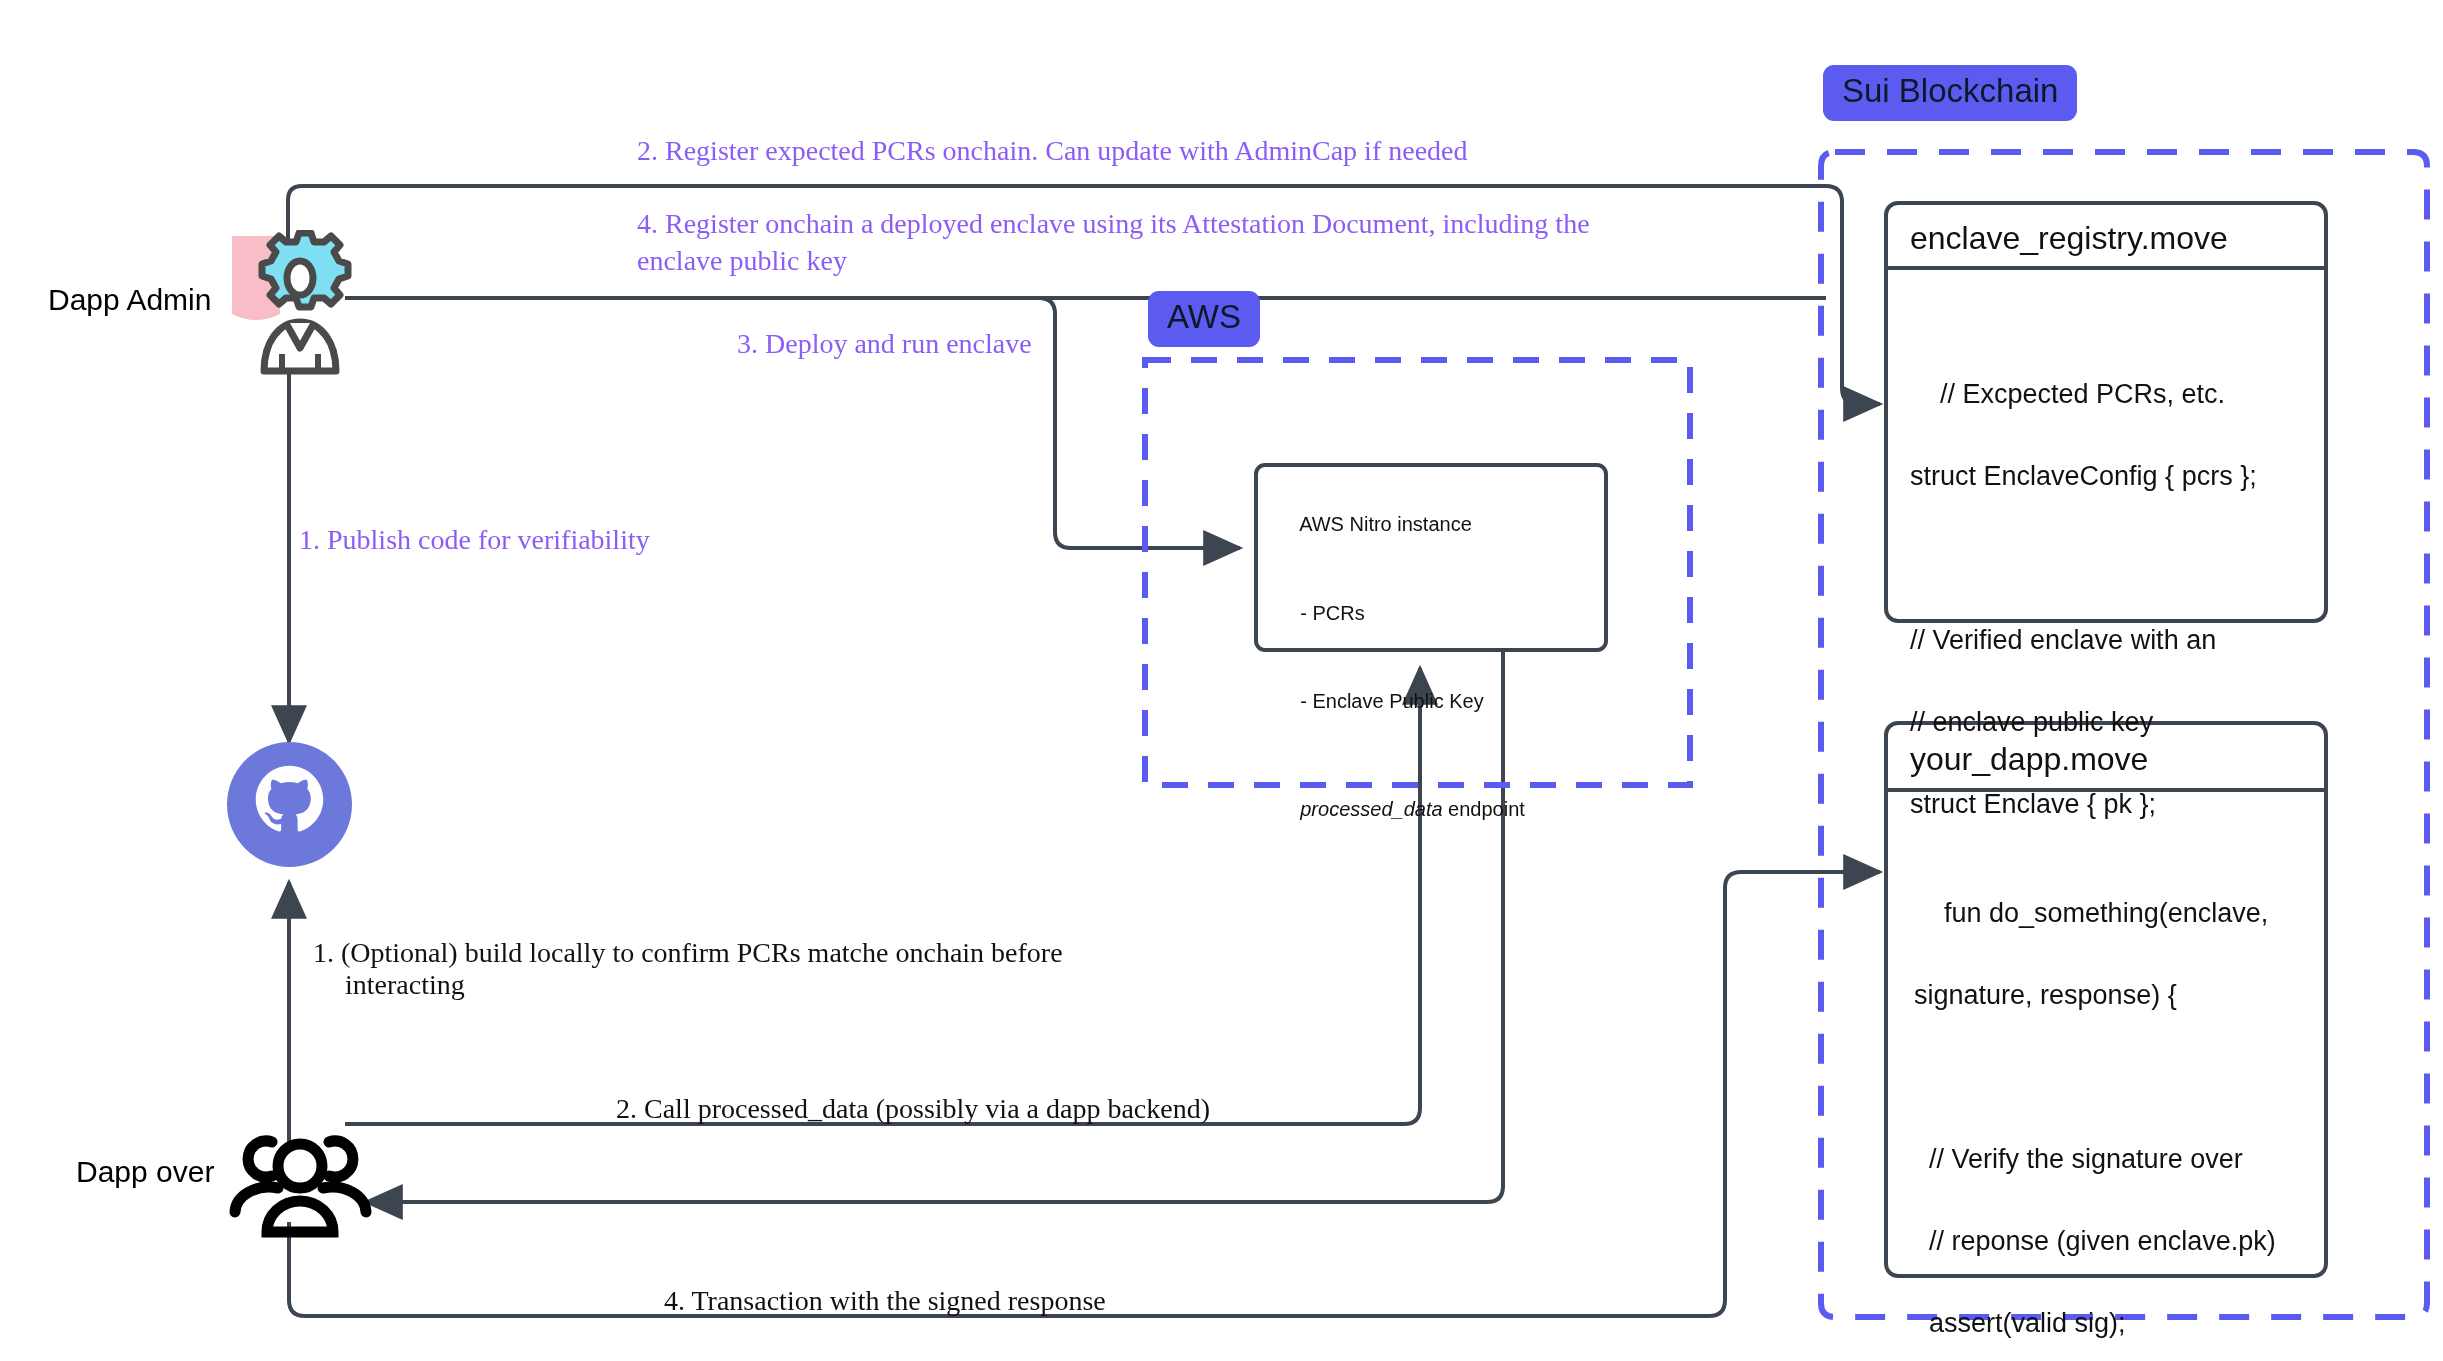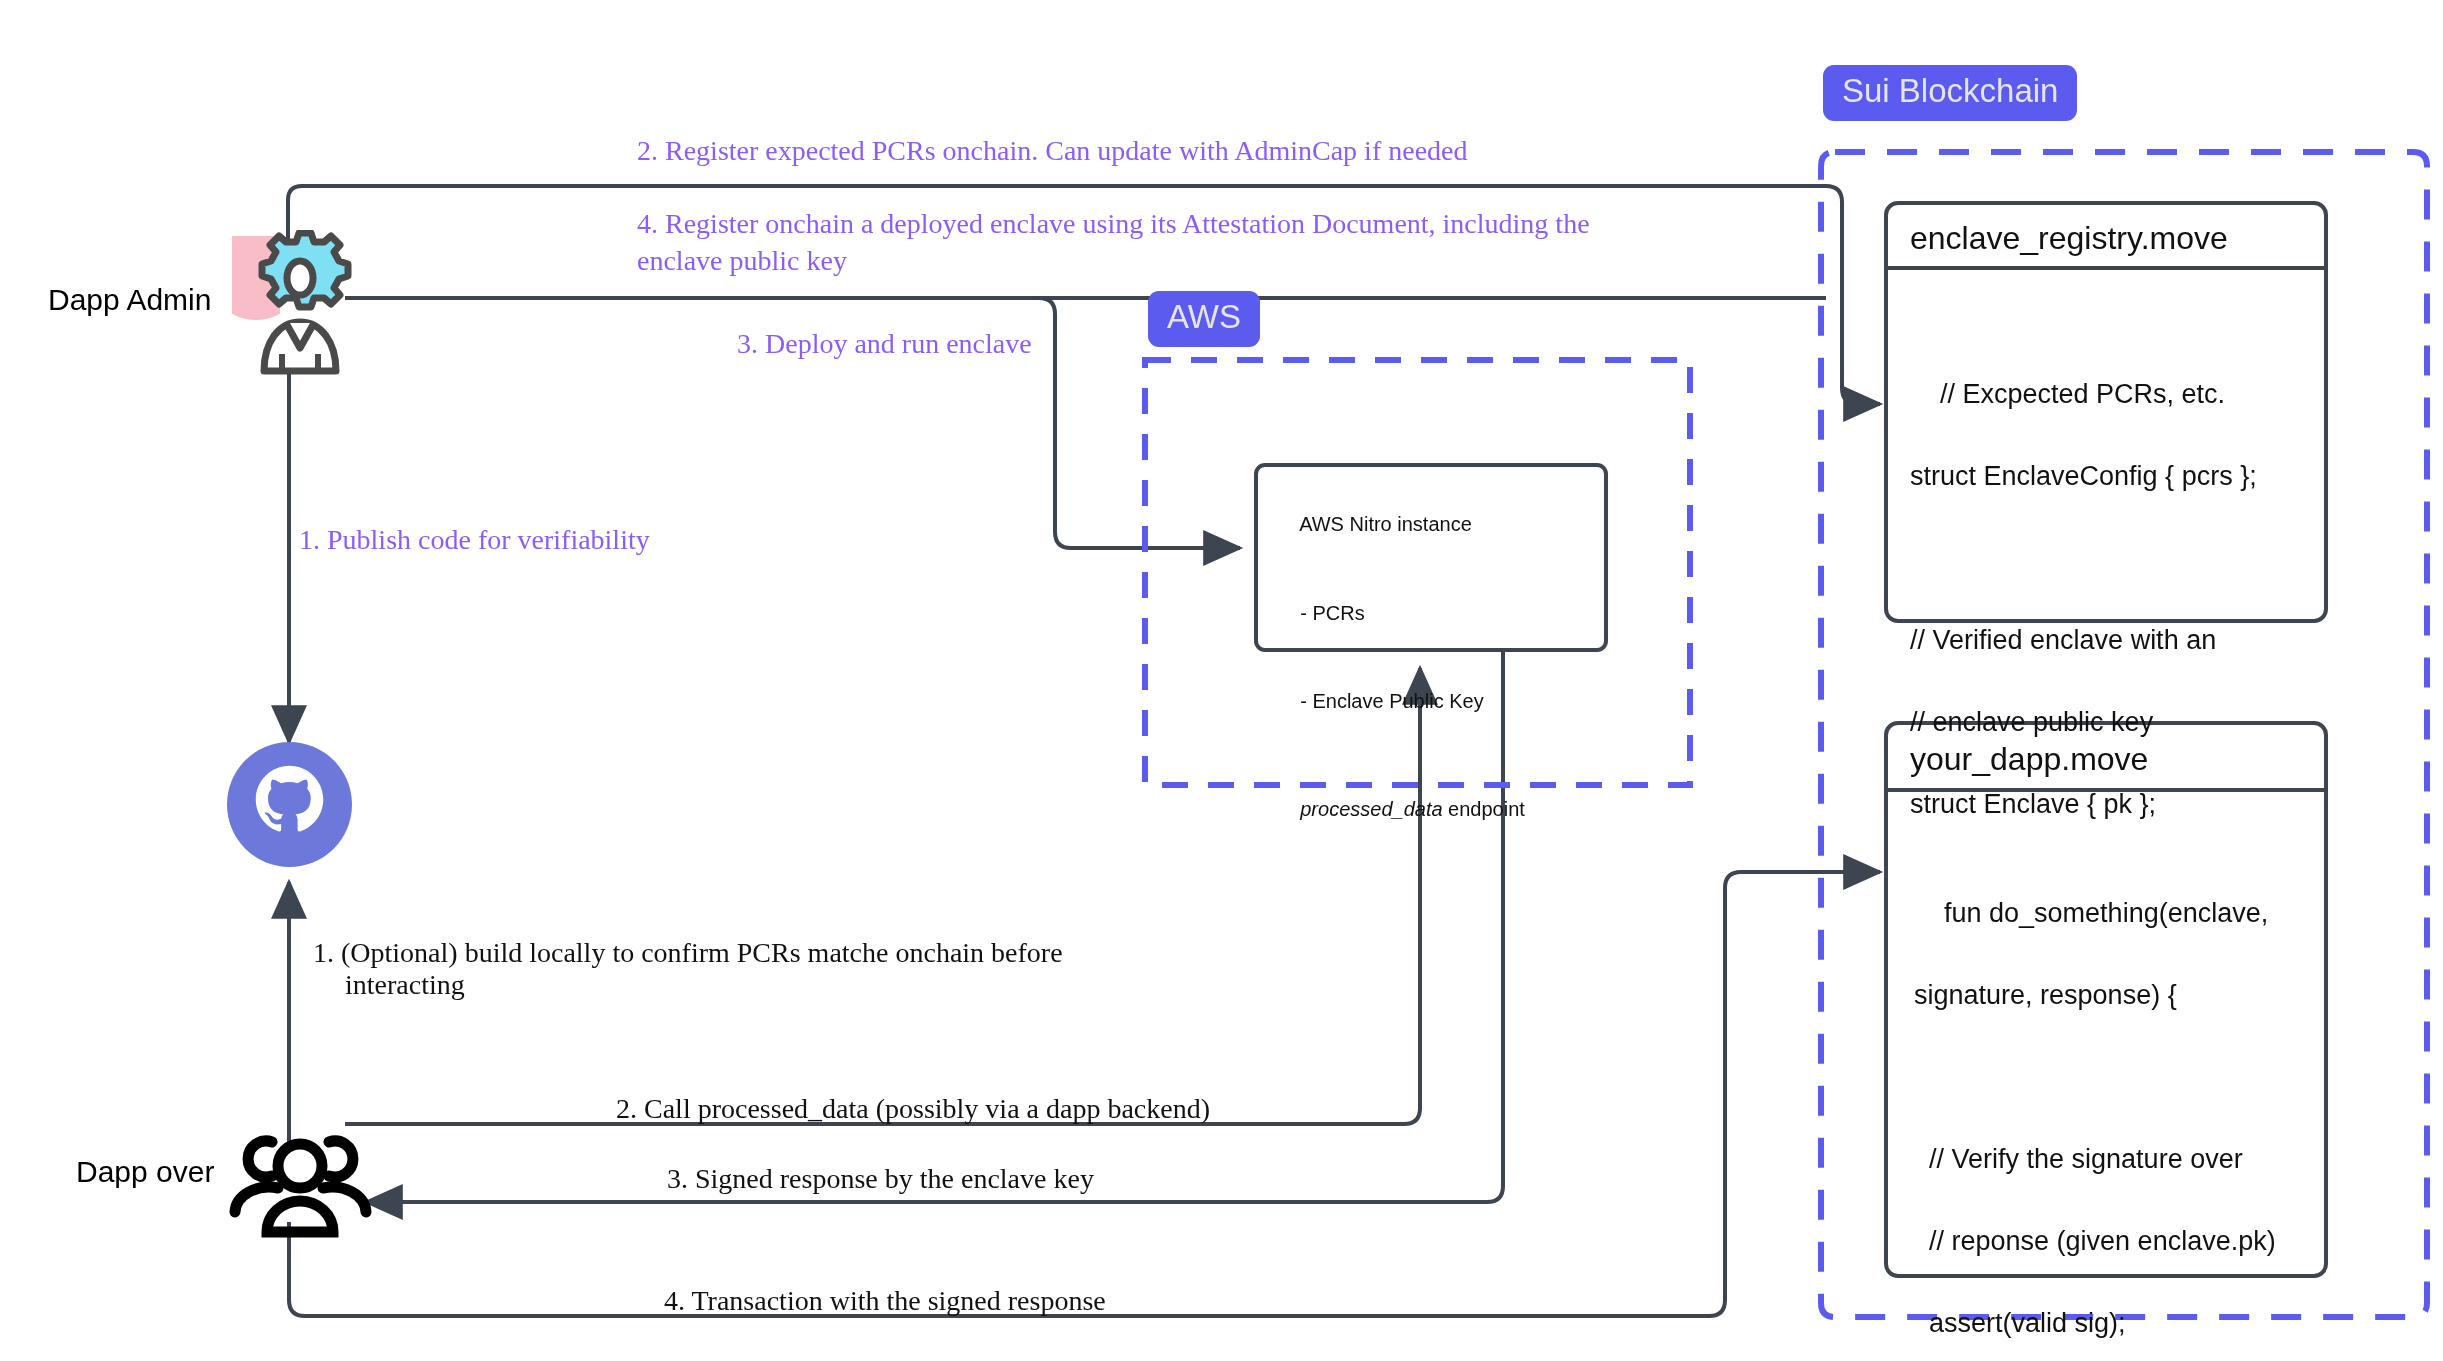--- a/index.html
+++ b/index.html
@@ -40,21 +40,21 @@
   }
   .flow-black {
     font-family: "Liberation Serif", serif;
     font-size: 28px;
     color: #111111;
     line-height: 1.32;
   }
   .badge {
     font-family: "Liberation Sans", sans-serif;
     font-size: 33px;
-    color: #e5e5e5;
+    color: #0f172a;
     background: #5B5BF0;
     border-radius: 11px;
     padding: 7px 19px 10px 19px;
     display: inline-block;
     line-height: 1.18;
     white-space: nowrap;
   }
   .code-title {
     font-family: "Liberation Sans", sans-serif;
     font-size: 32px;
@@ -173,21 +173,20 @@
 
   <div class="abs flow-green" style="left:737px; top:326px;">3. Deploy and run enclave</div>
 
   <div class="abs flow-green" style="left:299px; top:522px;">1. Publish code for verifiability</div>
 
   <div class="abs flow-black" style="left:313px; top:935px;">1. (Optional) build locally to confirm PCRs matche onchain before</div>
   <div class="abs flow-black" style="left:345px; top:967px;">interacting</div>
 
   <div class="abs flow-black" style="left:616px; top:1091px;">2. Call processed_data (possibly via a dapp backend)</div>
 
-  <div class="abs flow-black" style="left:667px; top:1161px;">3. Signed response by the enclave key</div>
 
   <div class="abs flow-black" style="left:664px; top:1283px;">4. Transaction with the signed response</div>
 
   <div class="abs nitro-body" style="left:1278px; top:481px;">
     <span>AWS Nitro instance</span>
     <br>
     <span>- PCRs</span>
     <br>
     <span>- Enclave Public Key</span>
     <span class="spacer"></span>

